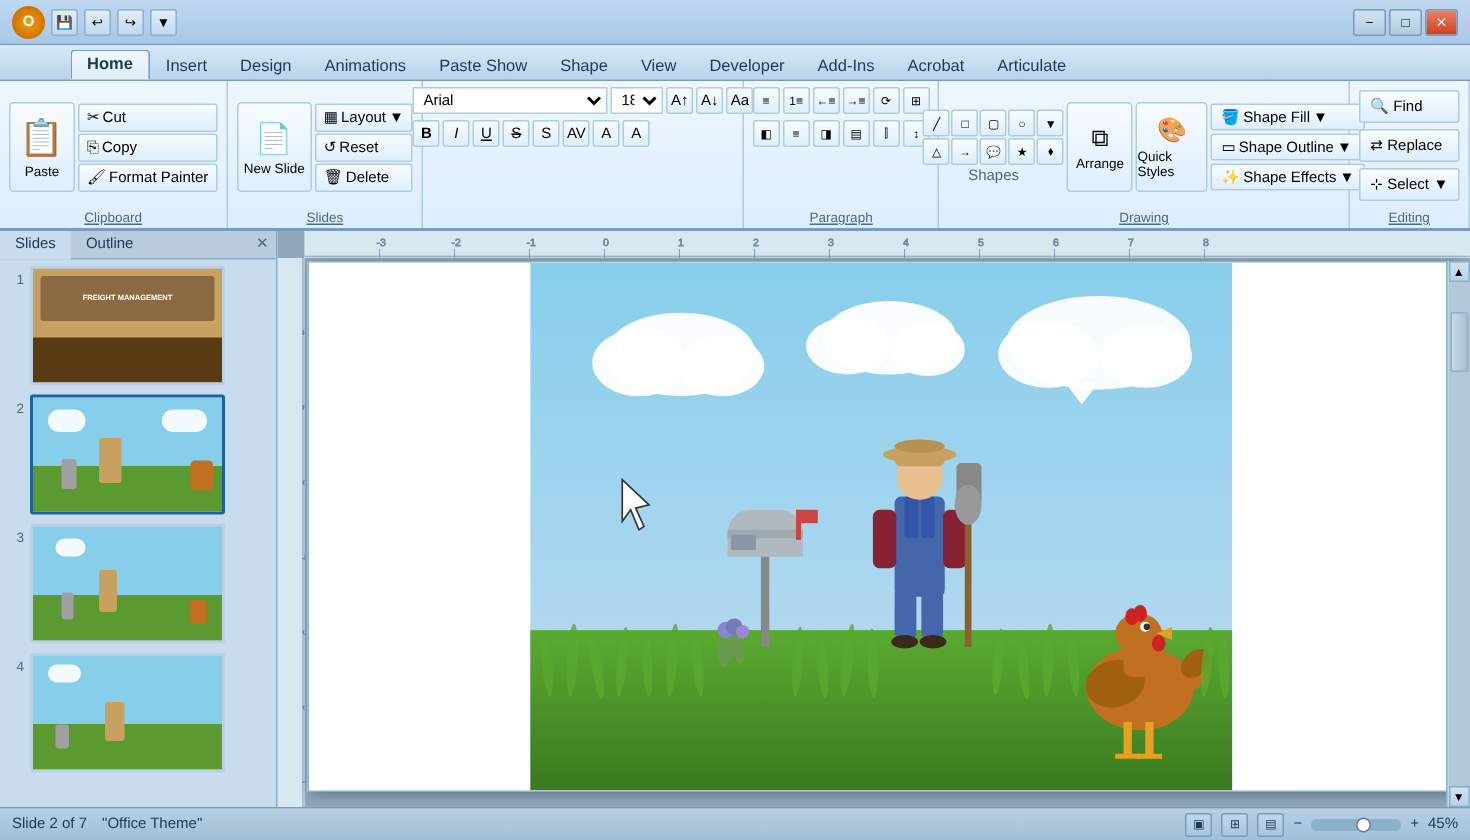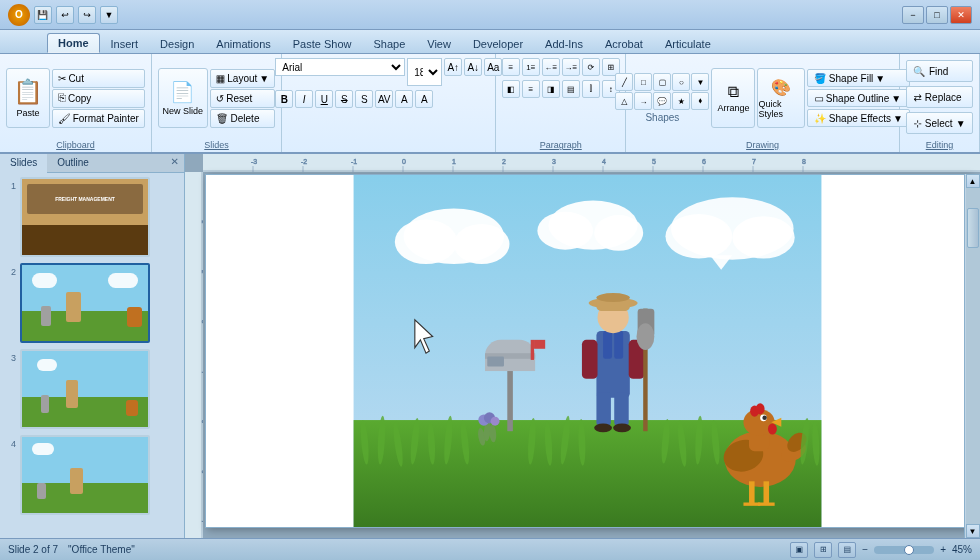--- a/index.html
+++ b/index.html
@@ -134,21 +134,21 @@
     }
 
     
     .font-row { display: flex; align-items: flex-start; gap: 2px; margin-bottom: 2px; }
     .font-select {
       width: 130px; height: 18px;
       background: white; border: 1px solid #b0cce0;
       font-size: 10px; padding: 0 2px;
     }
     .font-size-select {
-      width: 35px; height: 28px;
+      width: 35px; height: 18px;
       background: white; border: 1px solid #b0cce0;
       font-size: 10px; padding: 0 2px;
     }
     .font-btn {
       width: 18px; height: 18px;
       background: linear-gradient(to bottom, #f8fcff, #ddeeff);
       border: 1px solid #b0cce0; border-radius: 2px;
       cursor: pointer; display: flex; align-items: center; justify-content: center;
       font-size: 10px;
     }

